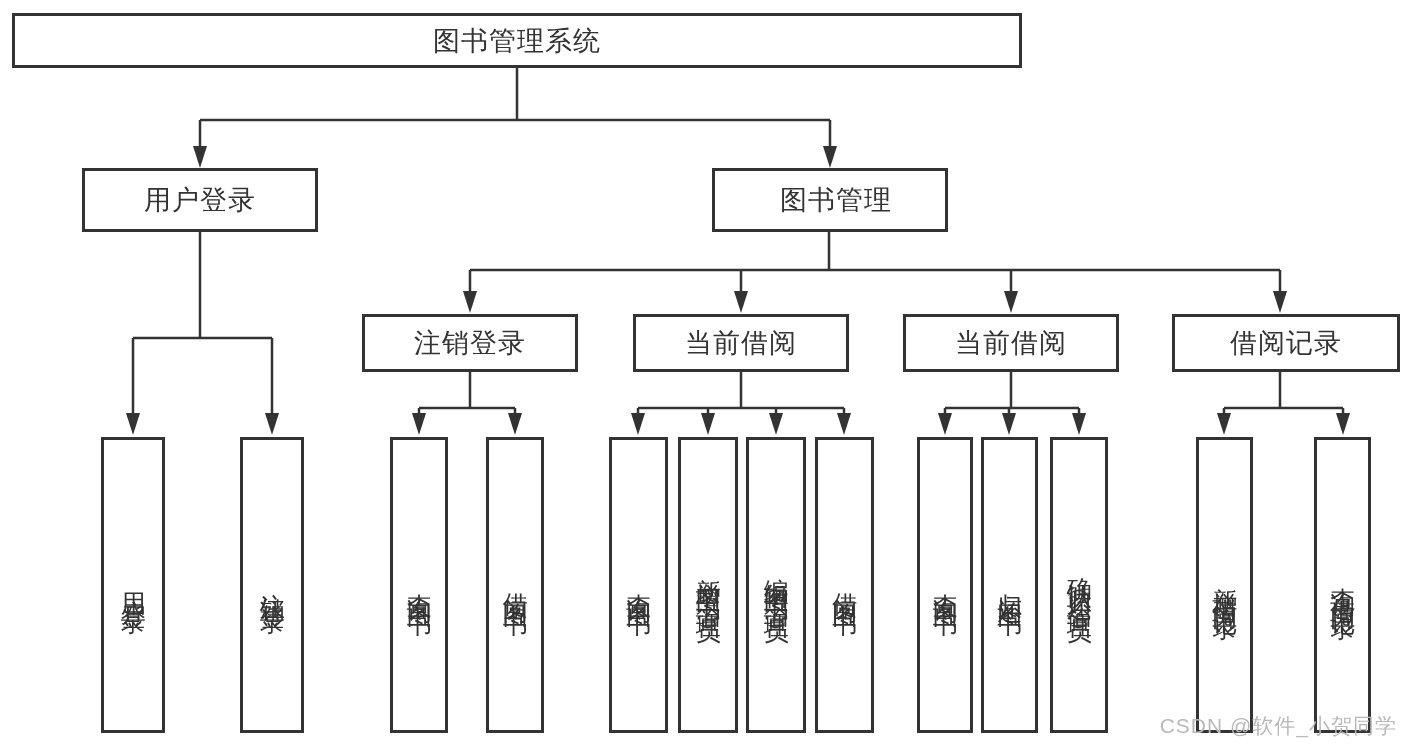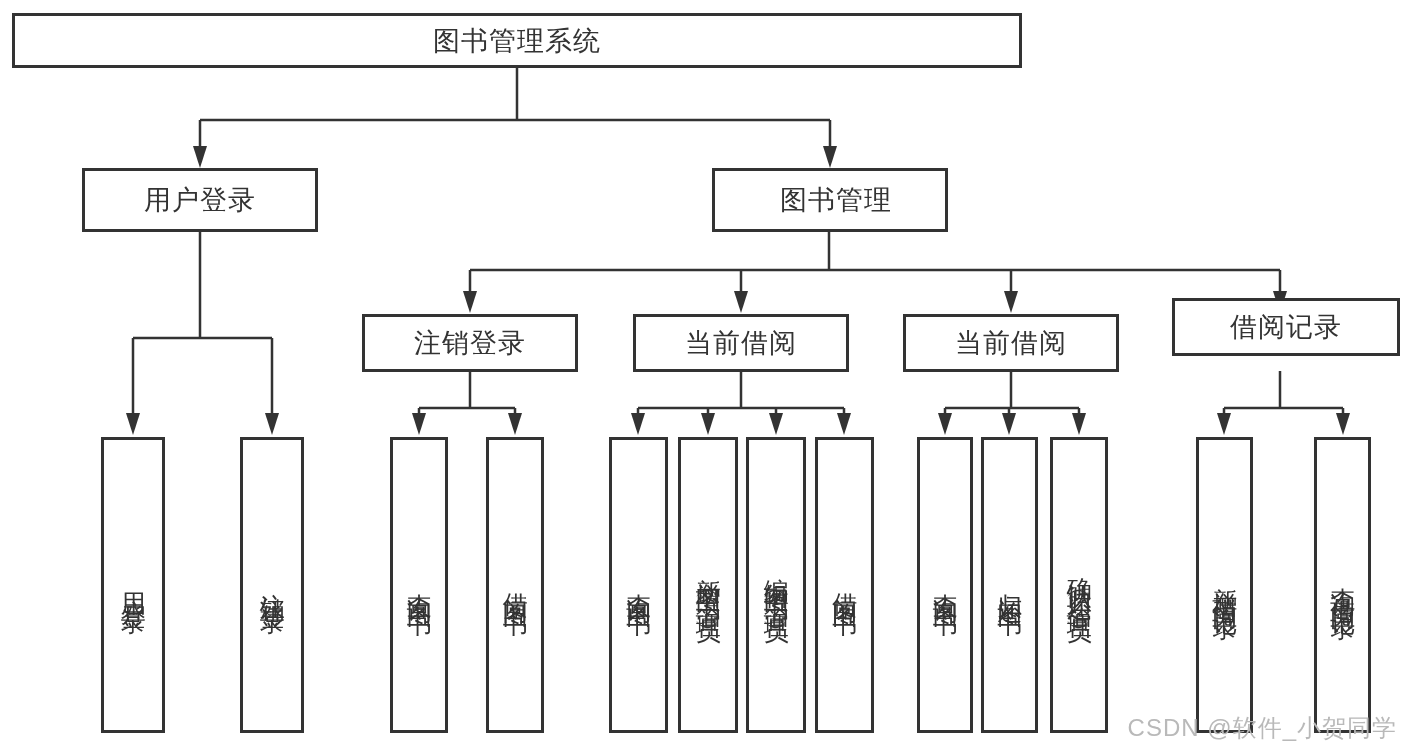--- a/index.html
+++ b/index.html
@@ -46,21 +46,21 @@
     font-size: 25px;
     letter-spacing: 6px;
     line-height: 1.1;
     color: #333333;
     white-space: nowrap;
   }
   .watermark {
     position: absolute;
     right: 8px;
     top: 712px;
-    font-size: 24px;
+    font-size: 21px;
     letter-spacing: 1px;
     color: #b9b9b9;
     white-space: nowrap;
     z-index: 5;
   }
 </style>
 </head>
 <body>
 
 <div id="stage">
@@ -118,21 +118,21 @@
 
   <div class="node branch" style="left:362px; top:314px; width:216px; height:58px;">
     <span class="lbl">注销登录</span>
   </div>
   <div class="node branch" style="left:633px; top:314px; width:216px; height:58px;">
     <span class="lbl">当前借阅</span>
   </div>
   <div class="node branch" style="left:903px; top:314px; width:216px; height:58px;text-align:right;">
     <span class="lbl">当前借阅</span>
   </div>
-  <div class="node branch" style="left:1172px; top:298px; width:228px; height:58px;">
+  <div class="node branch" style="left:1172px; top:314px; width:228px; height:58px;">
     <span class="lbl">借阅记录</span>
   </div>
 
   <div class="node leaf" style="left:101px; top:437px; width:64px; height:296px;">
     <span class="lbl">用户登录</span>
   </div>
   <div class="node leaf" style="left:240px; top:437px; width:64px; height:296px;">
     <span class="lbl">注销登录</span>
   </div>
 

